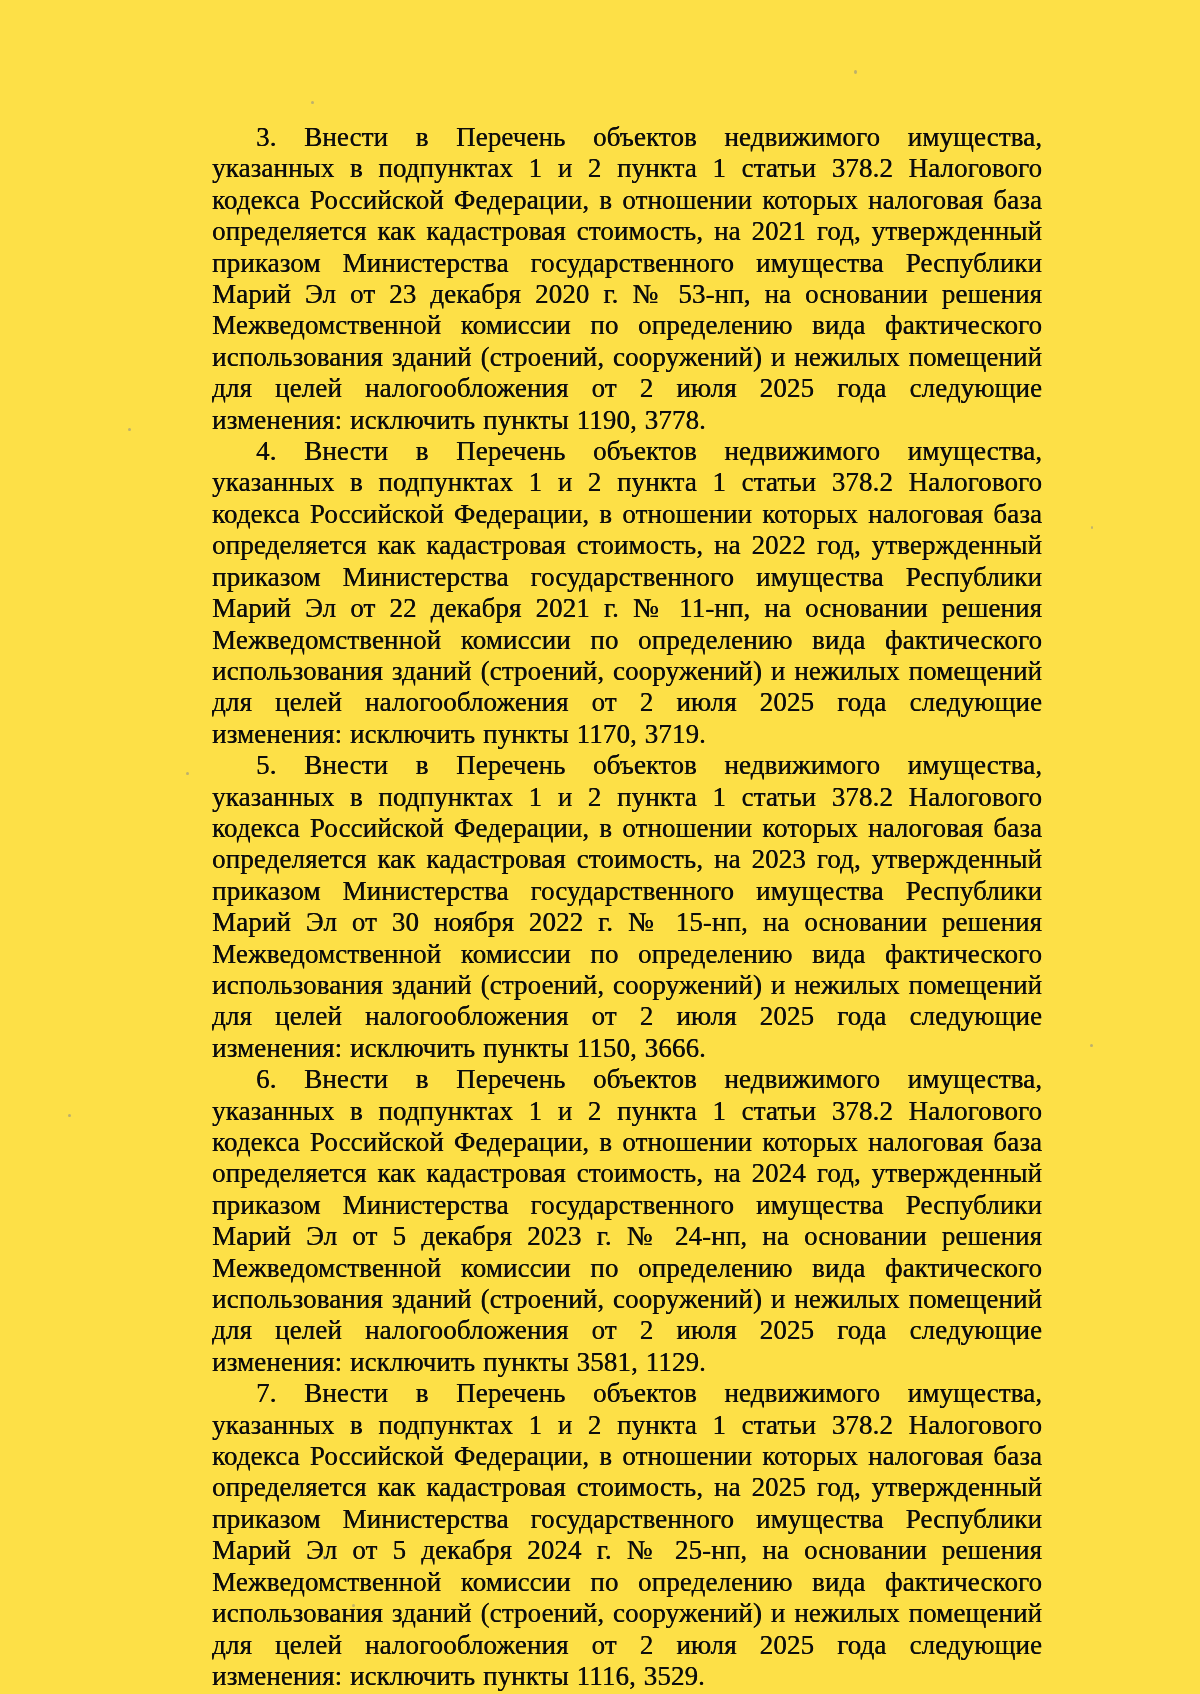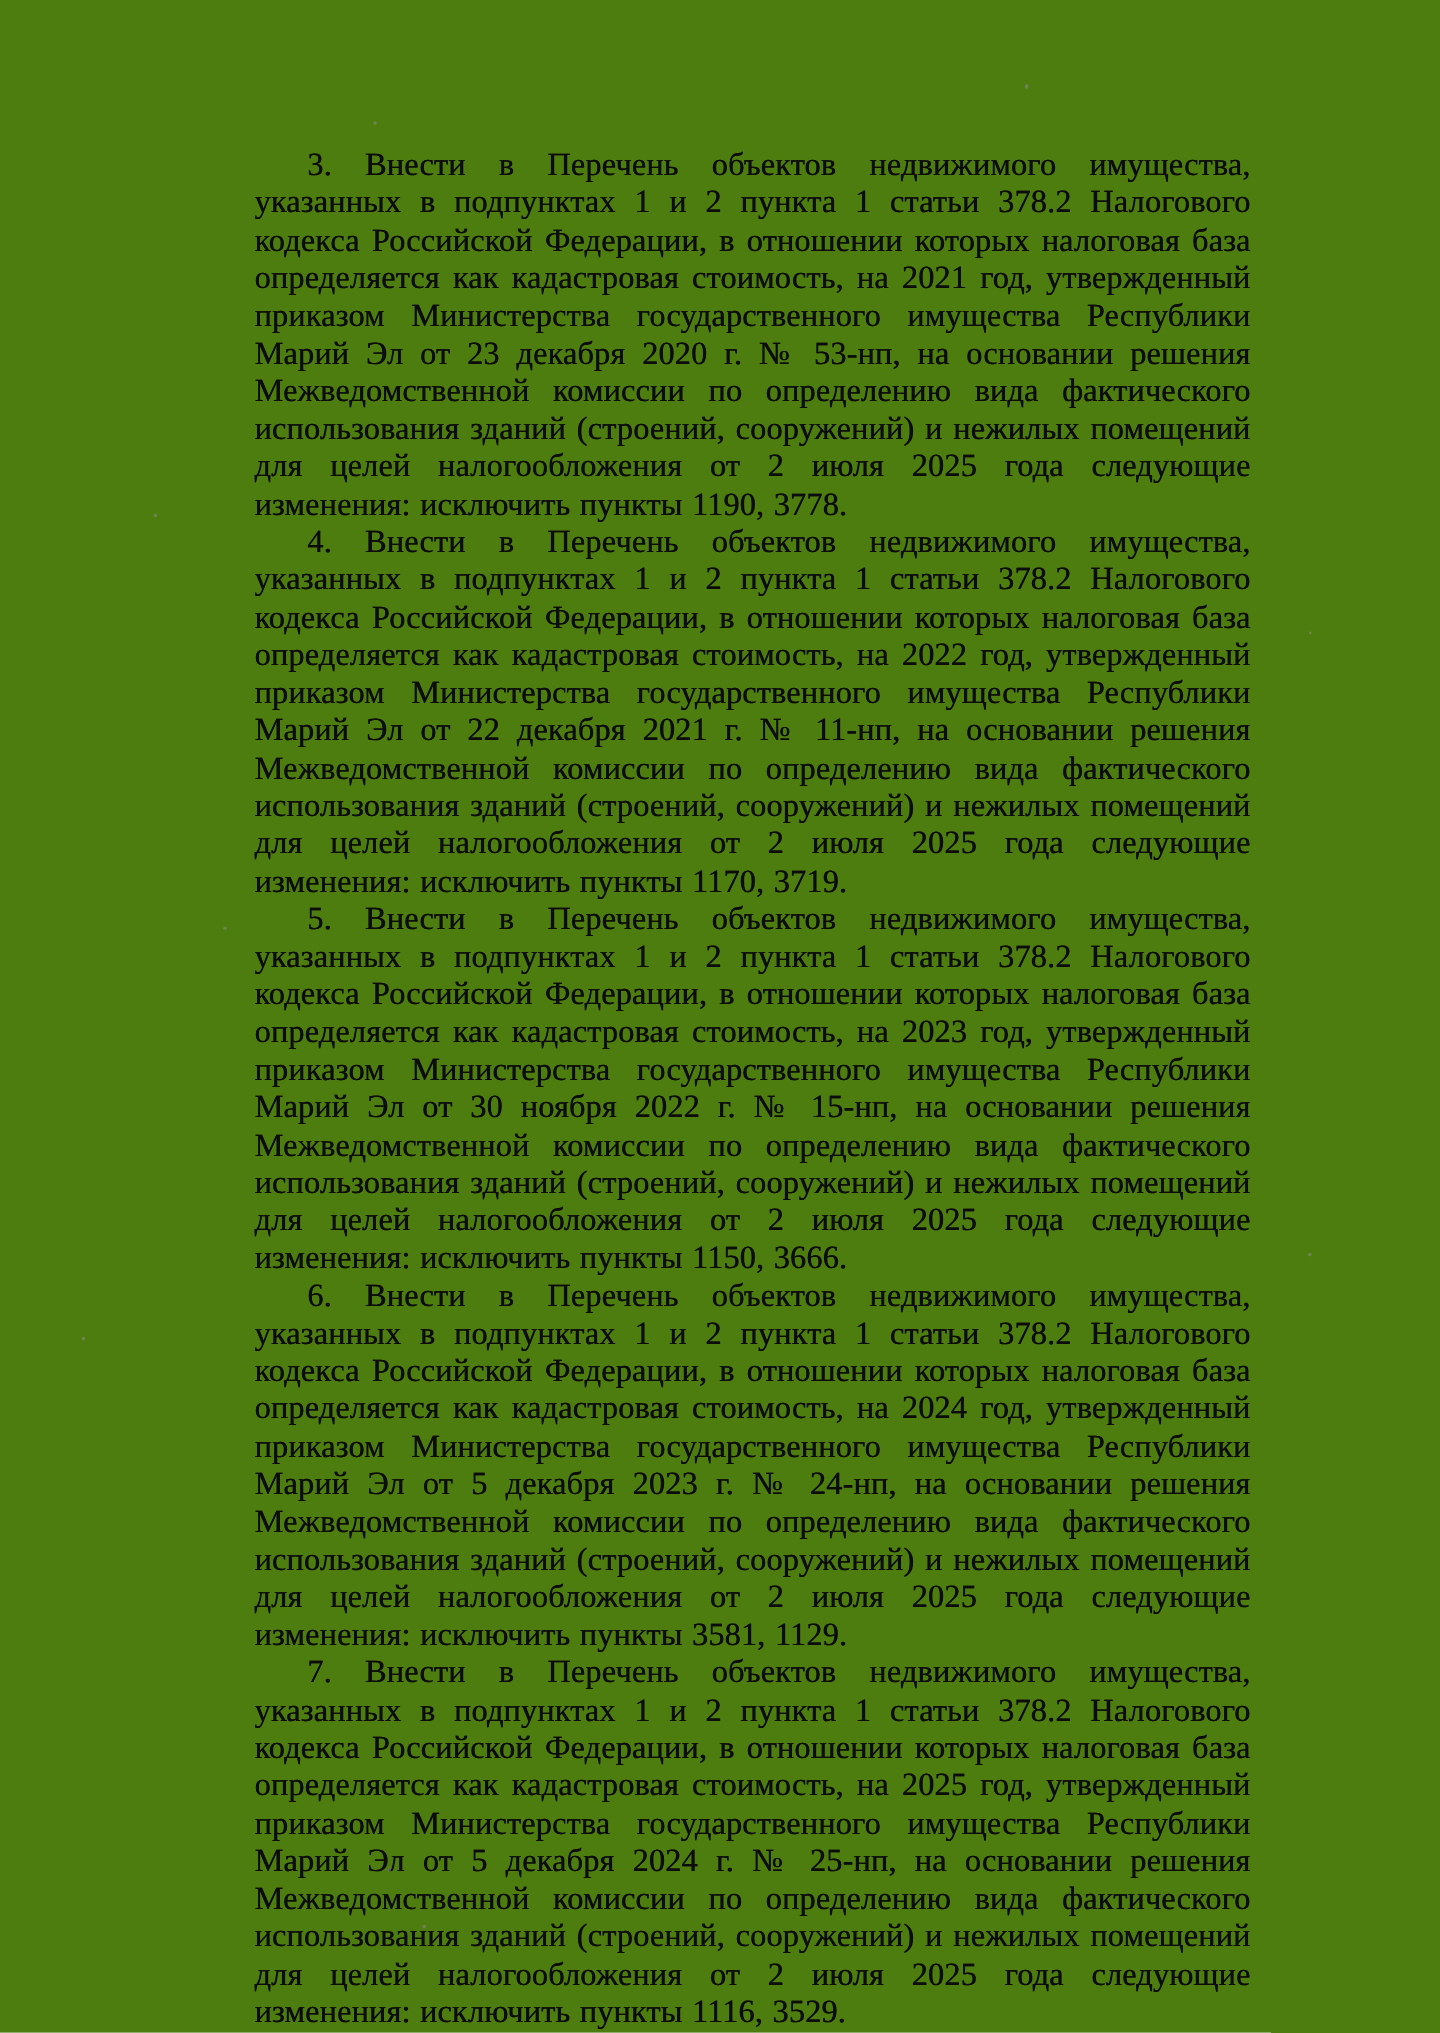--- a/index.html
+++ b/index.html
@@ -8,21 +8,21 @@
     width: 1200px;
     height: 1694px;
     background: #ffffff;
     overflow: hidden;
   }
 
   .page {
     position: relative;
     width: 1200px;
     height: 1694px;
-    background: #4d7c0f;
+    background: #fde047;
     font-family: "Liberation Serif", "DejaVu Serif", serif;
     color: #0c0c0c;
   }
 
   .text-block {
     position: absolute;
     left: 212px;
     top: 122px;
     width: 830px;
   }

